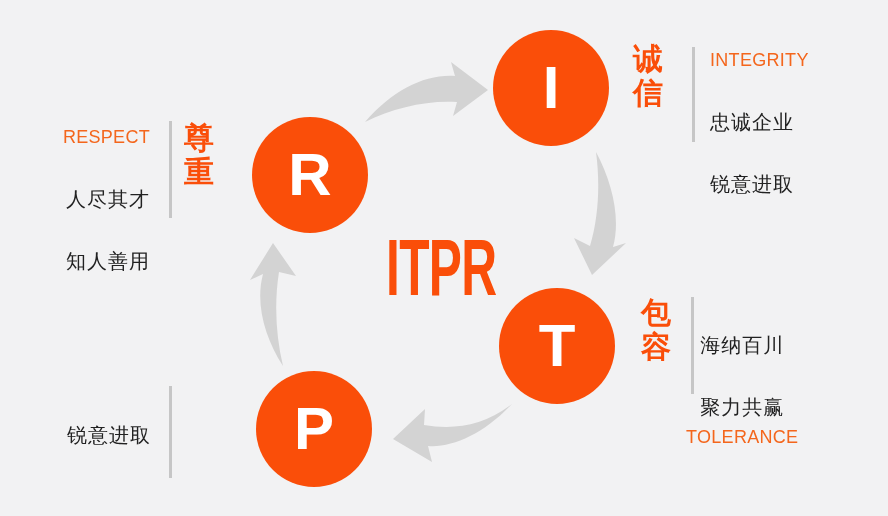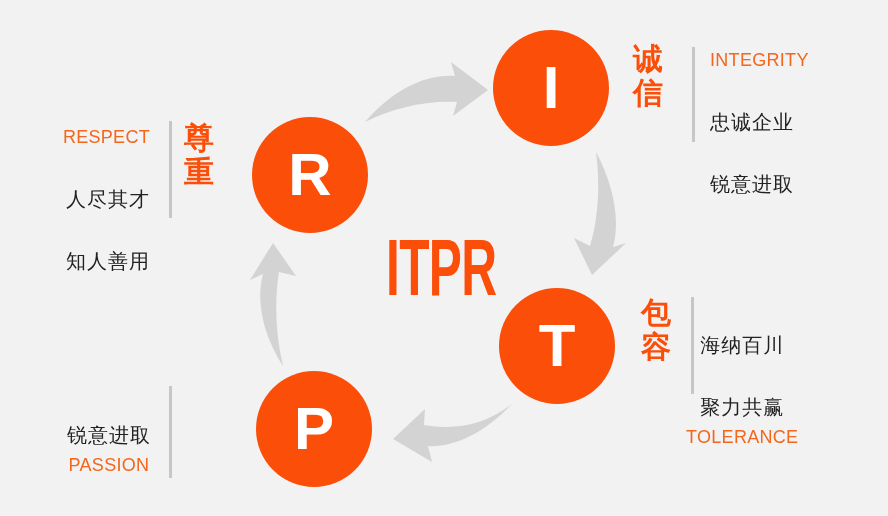--- a/index.html
+++ b/index.html
@@ -156,16 +156,15 @@
   </div>
 
   <div class="tblock tb-t">
     <div class="cnline">海纳百川</div>
     <div class="cnline">聚力共赢</div>
     <div class="en below">TOLERANCE</div>
   </div>
 
   <div class="tblock tb-p">
     <div class="cnline">锐意进取</div>
-    <div class="en below">PASSION</div>
   </div>
 
 </div>
 
 </body></html>

